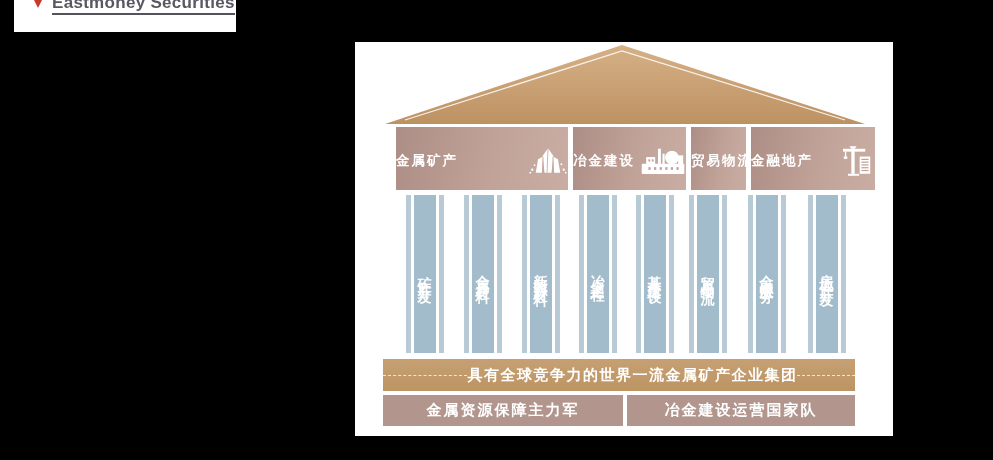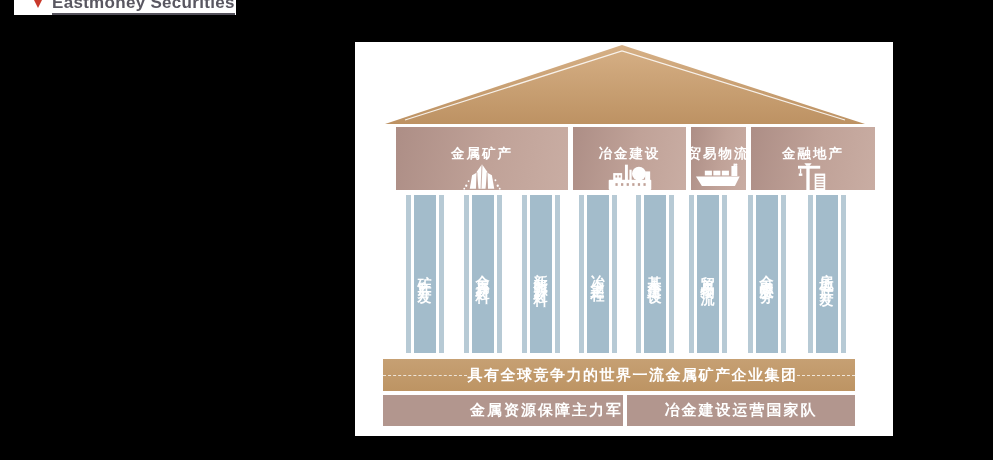--- a/index.html
+++ b/index.html
@@ -2,21 +2,21 @@
 <html><head>
 <meta charset="utf-8">
 <style>
   html,body{margin:0;padding:0;}
   body{
     width:993px;height:460px;background:#000;position:relative;overflow:hidden;
     font-family:"Liberation Sans","DejaVu Sans",sans-serif;
   }
   
   .logo-strip{
-    position:absolute;left:14px;top:0;width:222px;height:15px;background:#fff;
+    position:absolute;left:14px;top:0;width:222px;height:32px;background:#fff;
     overflow:hidden;display:flex;align-items:flex-start;
   }
   .logo-arrow{
     width:0;height:0;margin:-2px 9px 0 19px;
     border-left:5px solid transparent;border-right:5px solid transparent;
     border-top:10px solid #c9392b;flex:0 0 auto;
   }
   .logo-text{
     font-weight:700;font-size:17px;letter-spacing:.3px;color:#595761;
     margin-top:-7px;line-height:1.15;border-bottom:2.5px solid #55525c;
@@ -28,22 +28,22 @@
   }
   .roof-svg{position:absolute;left:0;top:0;}
   .roof-title{
     position:absolute;left:0;top:26px;width:538px;text-align:center;
     color:#fff;font-weight:700;font-size:15px;line-height:21px;letter-spacing:1px;
   }
   
   .beam{
     position:absolute;top:85px;height:63px;
     background:linear-gradient(100deg,#ad8e86 0%,#c0a298 55%,#c9ada3 100%);
-    display:flex;flex-direction:column;align-items:center;justify-content:space-between;
-    padding:18px 0 5px;box-sizing:border-box;
+    display:flex;flex-direction:row;align-items:center;justify-content:space-between;
+    padding:9px 0 5px;box-sizing:border-box;
   }
   .beam-1{left:41px;width:172px;}
   .beam-2{left:218px;width:113px;}
   .beam-3{left:336px;width:55px;}
   .beam-4{left:396px;width:124px;}
   .beam-label{
     color:#fff;font-weight:700;font-size:13.5px;letter-spacing:2px;white-space:nowrap;
   }
   .beam-icon{flex:0 0 auto;}
   
@@ -71,21 +71,21 @@
   }
   .foundation-label{color:#fff;font-weight:700;font-size:15px;letter-spacing:1.5px;white-space:nowrap;}
   .dash{border-top:1.5px dashed rgba(255,255,255,.75);height:0;}
   .dash-left{width:88px;}
   .dash-right{width:60px;}
   
   .footer-bar{
     position:absolute;top:353px;height:31px;background:#b2968e;
     display:flex;align-items:center;justify-content:center;
   }
-  .footer-bar-1{left:28px;width:240px;justify-content:flex-end;}
+  .footer-bar-1{left:28px;width:240px;}
   .footer-bar-2{left:272px;width:228px;font-family:Liberation Mono, monospace;}
   .footer-label{color:#fff;font-weight:700;font-size:15px;letter-spacing:2px;white-space:nowrap;}
 </style>
 </head>
 <body>
 
 <div class="logo-strip">
   <span class="logo-arrow"></span>
   <span class="logo-text">Eastmoney Securities</span>
 </div>

